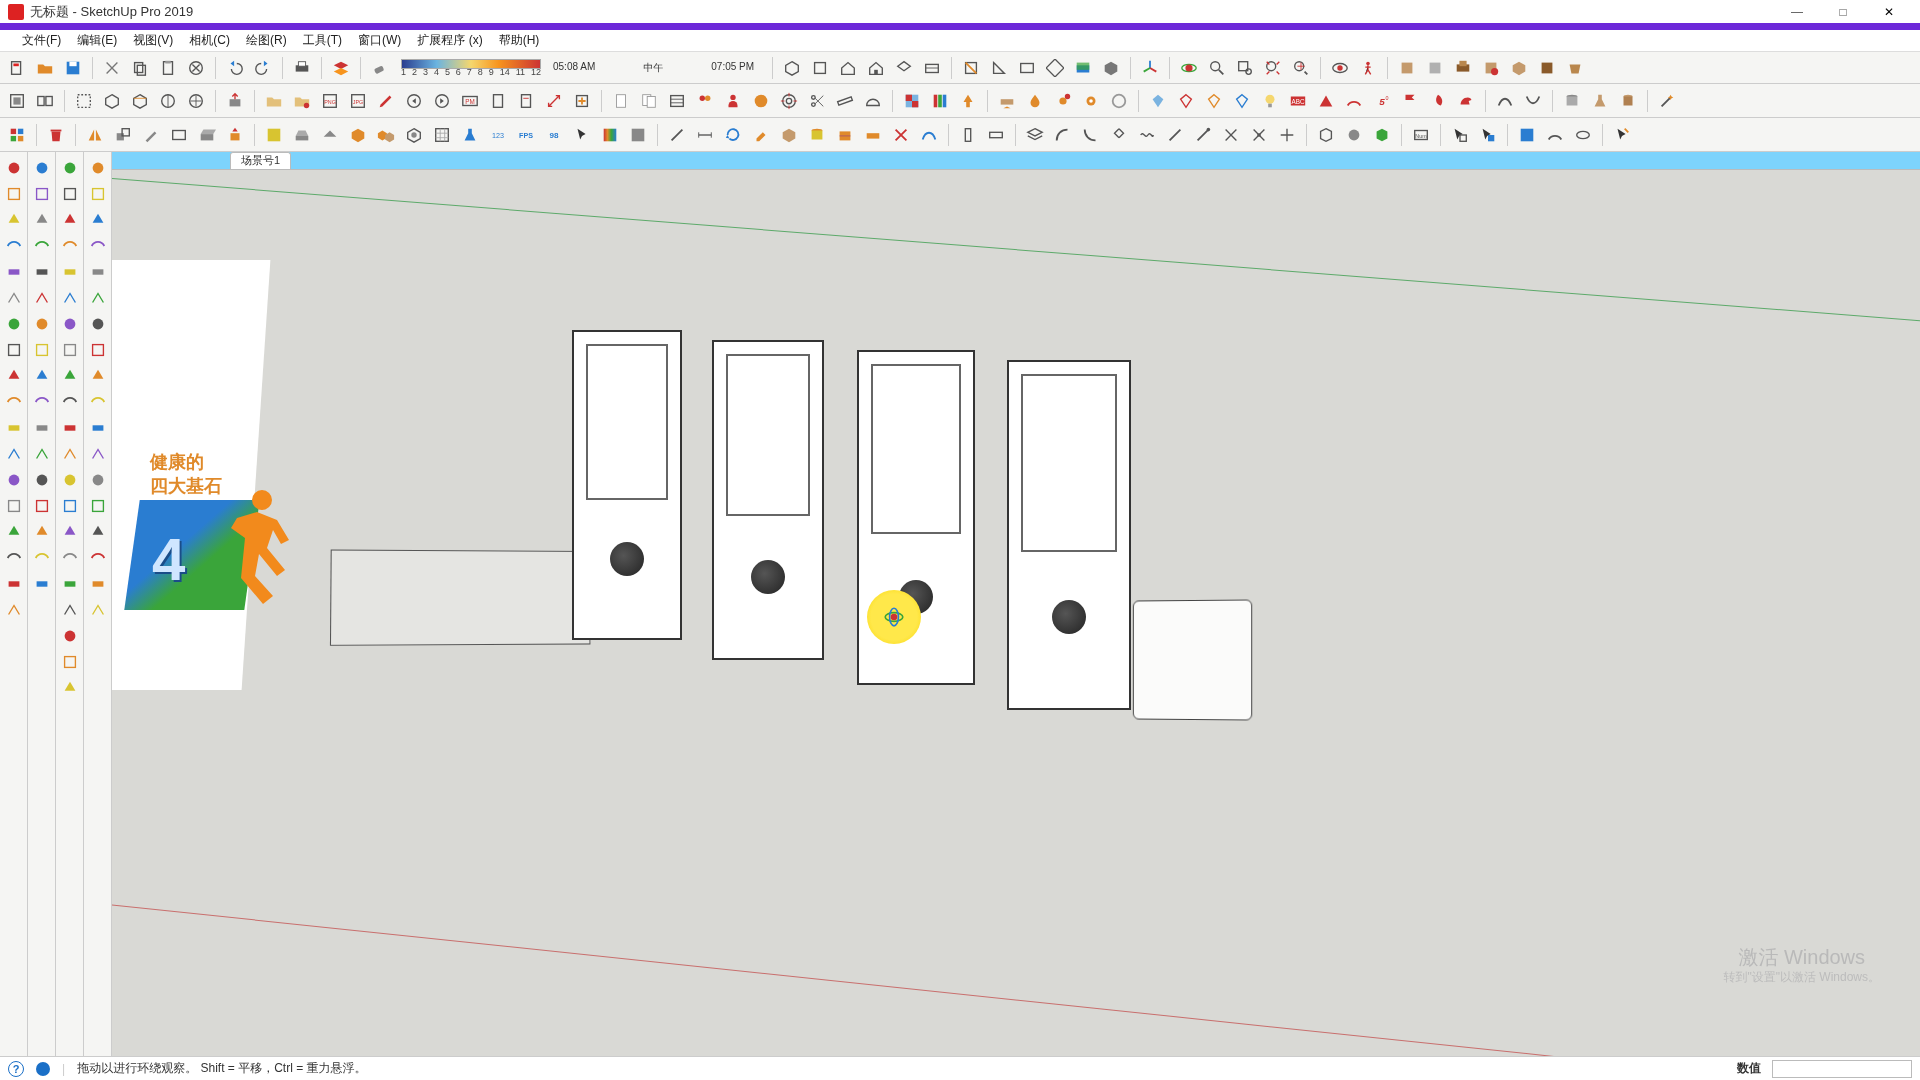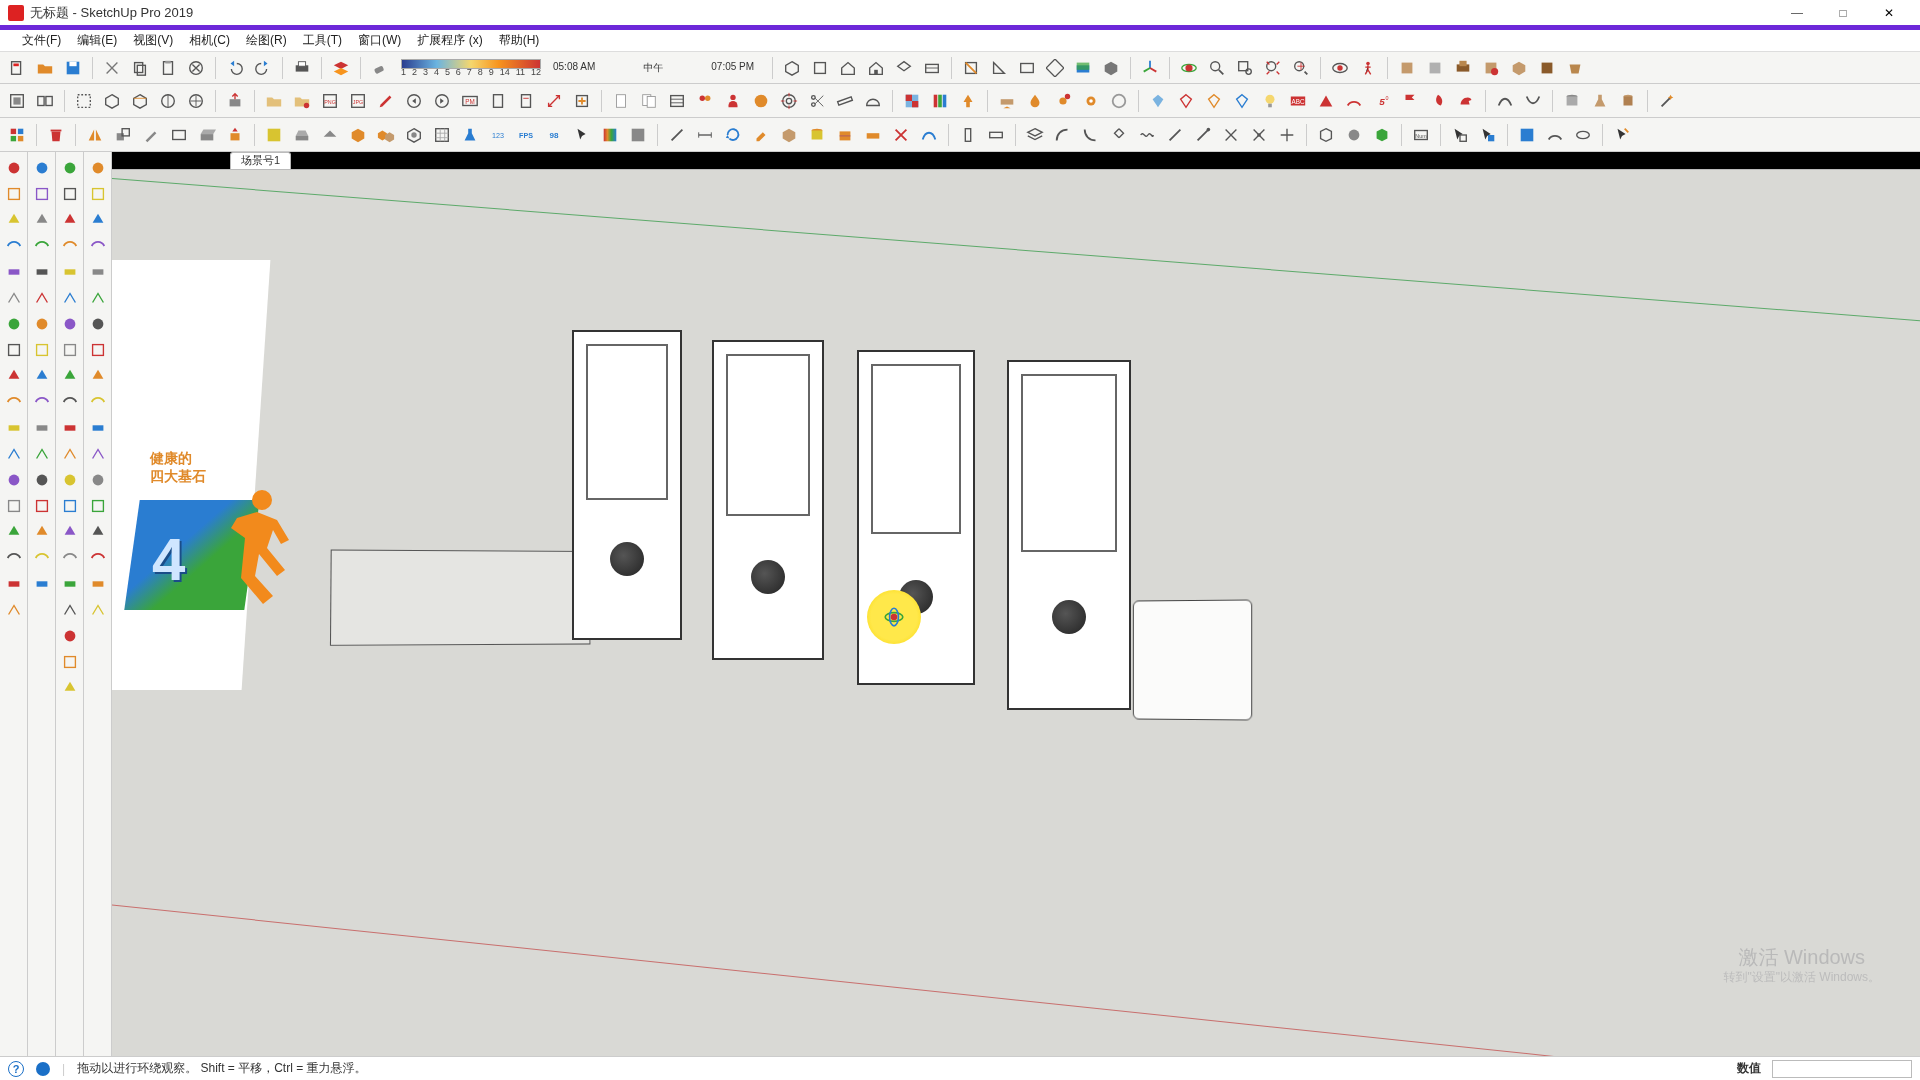--- a/index.html
+++ b/index.html
@@ -1,19 +1,19 @@
 <!DOCTYPE html>
 <html><head>
 <meta charset="utf-8">
 <style>
 * { margin: 0; padding: 0; box-sizing: border-box; font-family: "Microsoft YaHei", "Segoe UI", Tahoma, sans-serif; }
 body { width: 1920px; height: 1080px; overflow: hidden; background: #fff; font-size: 12px; }
 
 
-.titlebar { height: 30px; background: #fff; display: flex; align-items: center; padding: 0 8px; border-bottom: 5px solid #6d28d9; }
+.titlebar { height: 30px; background: #fff; display: flex; align-items: center; padding: 0 8px; border-bottom: 7px solid #6d28d9; }
 .titlebar .logo { width: 16px; height: 16px; background: #d22; border-radius: 2px; margin-right: 6px; }
 .titlebar .title { flex: 1; color: #333; font-size: 13px; }
 .titlebar .winbtn { width: 46px; height: 30px; display: flex; align-items: center; justify-content: center; color: #555; cursor: pointer; }
 .titlebar .winbtn.close { color: #000; }
 
 
 .menubar { height: 22px; background: #fff; display: flex; align-items: center; padding: 0 16px; gap: 4px; border-bottom: 1px solid #ddd; }
 .menubar .item { padding: 2px 6px; color: #222; cursor: pointer; }
 
 
@@ -31,21 +31,21 @@
 .time-scale .ticks { display:flex; justify-content: space-between; font-size: 9px; color:#444; width:140px; margin-top:-2px;}
 .time-scale .labels { display:flex; gap:36px; font-size: 10px; color:#333; margin-left: 6px;}
 .time-scale .tlabel { padding: 0 6px; }
 
 
 .main-area { display: flex; height: calc(1080px - 30px - 22px - 32px - 34px - 34px - 24px); }
 .vtb { width: 28px; background: #f5f5f3; border-right: 1px solid #ccc; display: flex; flex-direction: column; align-items: center; padding-top: 4px; gap: 2px; }
 .vbtn { width: 24px; height: 24px; display:flex; align-items:center; justify-content:center; border-radius:3px; cursor:pointer;}
 
 
-.scene-tabs { height: 18px; background: #000000; border-bottom:1px solid #bbb; display:flex; padding-left: 118px;}
+.scene-tabs { height: 18px; background: #7dd3fc; border-bottom:1px solid #bbb; display:flex; padding-left: 118px;}
 .scene-tab { background:#fff; border:1px solid #bbb; border-bottom:none; padding: 0 10px; font-size:11px; color:#333; border-radius: 3px 3px 0 0;}
 
 
 .viewport-wrap { flex:1; display:flex; flex-direction:column;}
 .viewport { flex:1; background: #d9d9d5; position: relative; overflow:hidden; }
 
 
 .statusbar { height: 24px; background: #fff; border-top:1px solid #ccc; display:flex; align-items:center; padding: 0 8px; gap: 12px; color:#333;}
 .statusbar .info-ico { width:16px; height:16px; border-radius:50%; border:1.5px solid #1a6fc7; color:#1a6fc7; display:flex; align-items:center; justify-content:center; font-size:11px; font-weight:bold;}
 .statusbar .man-ico { width:14px; height:14px; border-radius:50%; background:#1a6fc7;}
@@ -1386,21 +1386,21 @@
       <div class="scene-tab">场景号1</div>
     </div>
     <div class="viewport">
       <div class="horizon-green"></div>
       <div class="horizon-red"></div>
 
       <div style="position:absolute; left:0; top:90px; width:180px; height:430px; background:#fff; clip-path: polygon(0 0, 88% 0, 72% 100%, 0 100%); border-right:1px solid #bbb;"></div>
       <div style="position:absolute; left:10px; top:280px; width:190px; height:160px;">
         <div style="position:absolute; left:10px; bottom:0; width:120px; height:110px; background:linear-gradient(135deg,#2a7dd1 40%,#3aa53a 60%); transform:skewX(-8deg);"></div>
         <div style="position:absolute; left:30px; bottom:16px; font-size:60px; font-weight:bold; color:#cfe6ff; text-shadow:2px 2px 0 #1a4d88;">4</div>
-        <div style="position:absolute; left:28px; top:0; font-size:14px; font-weight:bold; color:#e08a2a;">健康的<br>四大基石</div>
+        <div style="position:absolute; left:28px; top:0; font-size:18px; font-weight:bold; color:#e08a2a;">健康的<br>四大基石</div>
         <svg style="position:absolute; right:0; bottom:0;" width="90" height="130" viewBox="0 0 90 130">
             <path d="M40 10a10 10 0 1 1 0 20 10 10 0 0 1 0-20zM35 32l20 8 12 20-8 4-8-14-6 18 18 22-8 6-18-22-4 22 18 20-10 8-22-26 4-40-14-10 6-10z" fill="#f28a1c"></path>
           </svg>
       </div>
 
       <div style="position:absolute; left:220px; top:380px; width:260px; height:95px;">
         <div style="position:absolute; inset:0; background:#e5e5e2; border:1.5px solid #555; transform:perspective(600px) rotateY(4deg) rotateX(3deg);"></div>
       </div>
 
       <div class="panel3d" style="left:460px; top:160px; width:110px; height:310px;">

